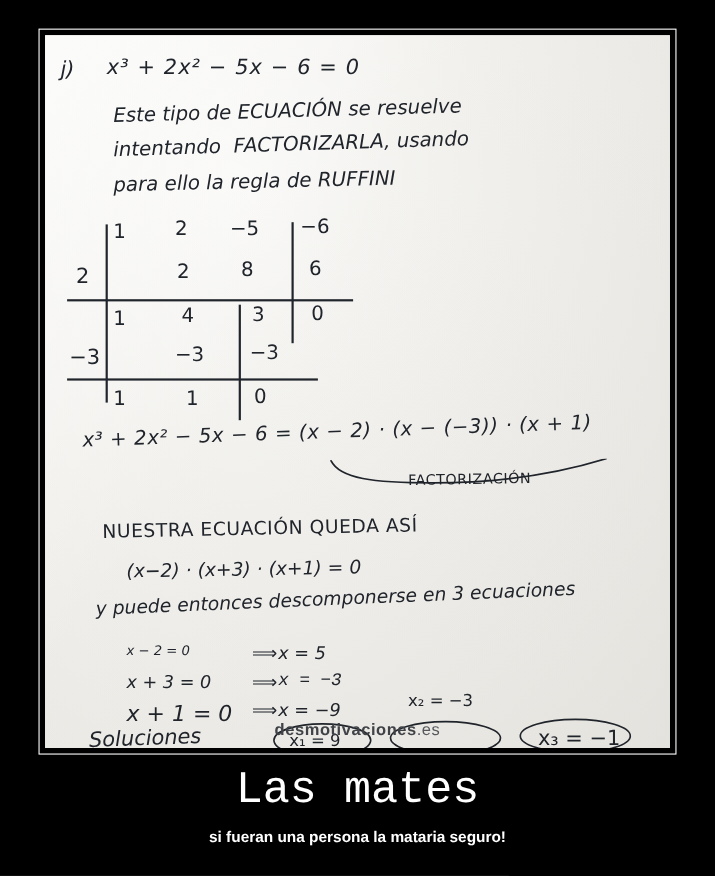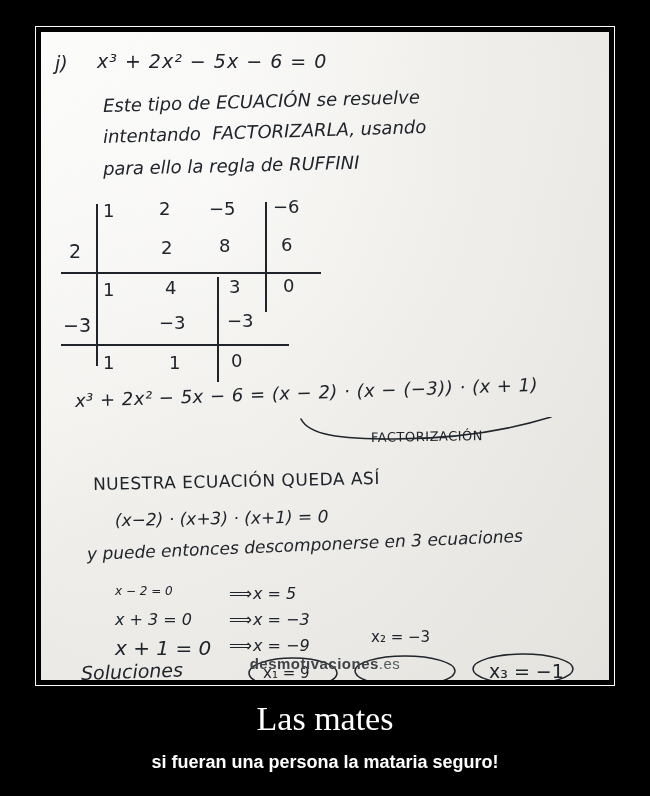--- a/index.html
+++ b/index.html
@@ -82,34 +82,34 @@
   }
   .watermark b { font-weight: 700; color: #3f4247; }
 
   .title {
     position: absolute;
     left: 0;
     right: 0;
     top: 700px;
     text-align: center;
     color: #ffffff;
-    font-family: Liberation Serif, serif;
-    font-size: 34px;
+    font-family: Liberation Mono, monospace;
+    font-size: 41px;
     line-height: 38px;
     font-weight: 400;
   }
   .subtitle {
     position: absolute;
     left: 0;
     right: 0;
     top: 752px;
     text-align: center;
     color: #ffffff;
     font-family: "Liberation Sans", sans-serif;
-    font-size: 18px;
+    font-size: 14px;
     font-weight: 700;
   }
 </style>
 </head>
 <body>
 
 <div class="poster">
 
   <div class="photo-frame">
     <div class="photo">
@@ -171,21 +171,21 @@
         <div class="hw slant" style="left:74px; top:478px; font-size:17px; transform: rotate(-1deg);">(x−2) · (x+3) · (x+1) = 0</div>
 
         <div class="hw slant" style="left:46px; top:512px; font-size:17px; transform: rotate(-2.4deg);">y puede entonces descomponerse en 3 ecuaciones</div>
 
         <div class="hw slant" style="left:74px; top:552px; font-size:12px;">x − 2 = 0</div>
         <div class="hw slant" style="left:188px; top:552px; font-size:16px;">⟹</div>
         <div class="hw slant" style="left:212px; top:552px; font-size:16px;">x = 5</div>
 
         <div class="hw slant" style="left:74px; top:578px; font-size:16px;">x + 3 = 0</div>
         <div class="hw slant" style="left:188px; top:578px; font-size:16px;">⟹</div>
-        <div class="hw slant" style="left:212px; top:578px; font-size:16px;">x = −3</div>
+        <div class="hw slant" style="left:212px; top:578px; font-size:16px;font-family:Liberation Mono, monospace;">x = −3</div>
 
         <div class="hw slant" style="left:74px; top:604px; font-size:20px;">x + 1 = 0</div>
         <div class="hw slant" style="left:188px; top:604px; font-size:16px;">⟹</div>
         <div class="hw slant" style="left:212px; top:604px; font-size:16px;">x = −9</div>
 
         <div class="hw slant" style="left:40px; top:630px; font-size:19px; transform: rotate(-2deg);">Soluciones</div>
 
         <svg style="position:absolute; left:206px; top:624px;" width="92" height="34" viewBox="0 0 92 34">
           <ellipse cx="46" cy="17" rx="44" ry="15" fill="none" stroke="#20242b" stroke-width="1.5"></ellipse>
         </svg>

